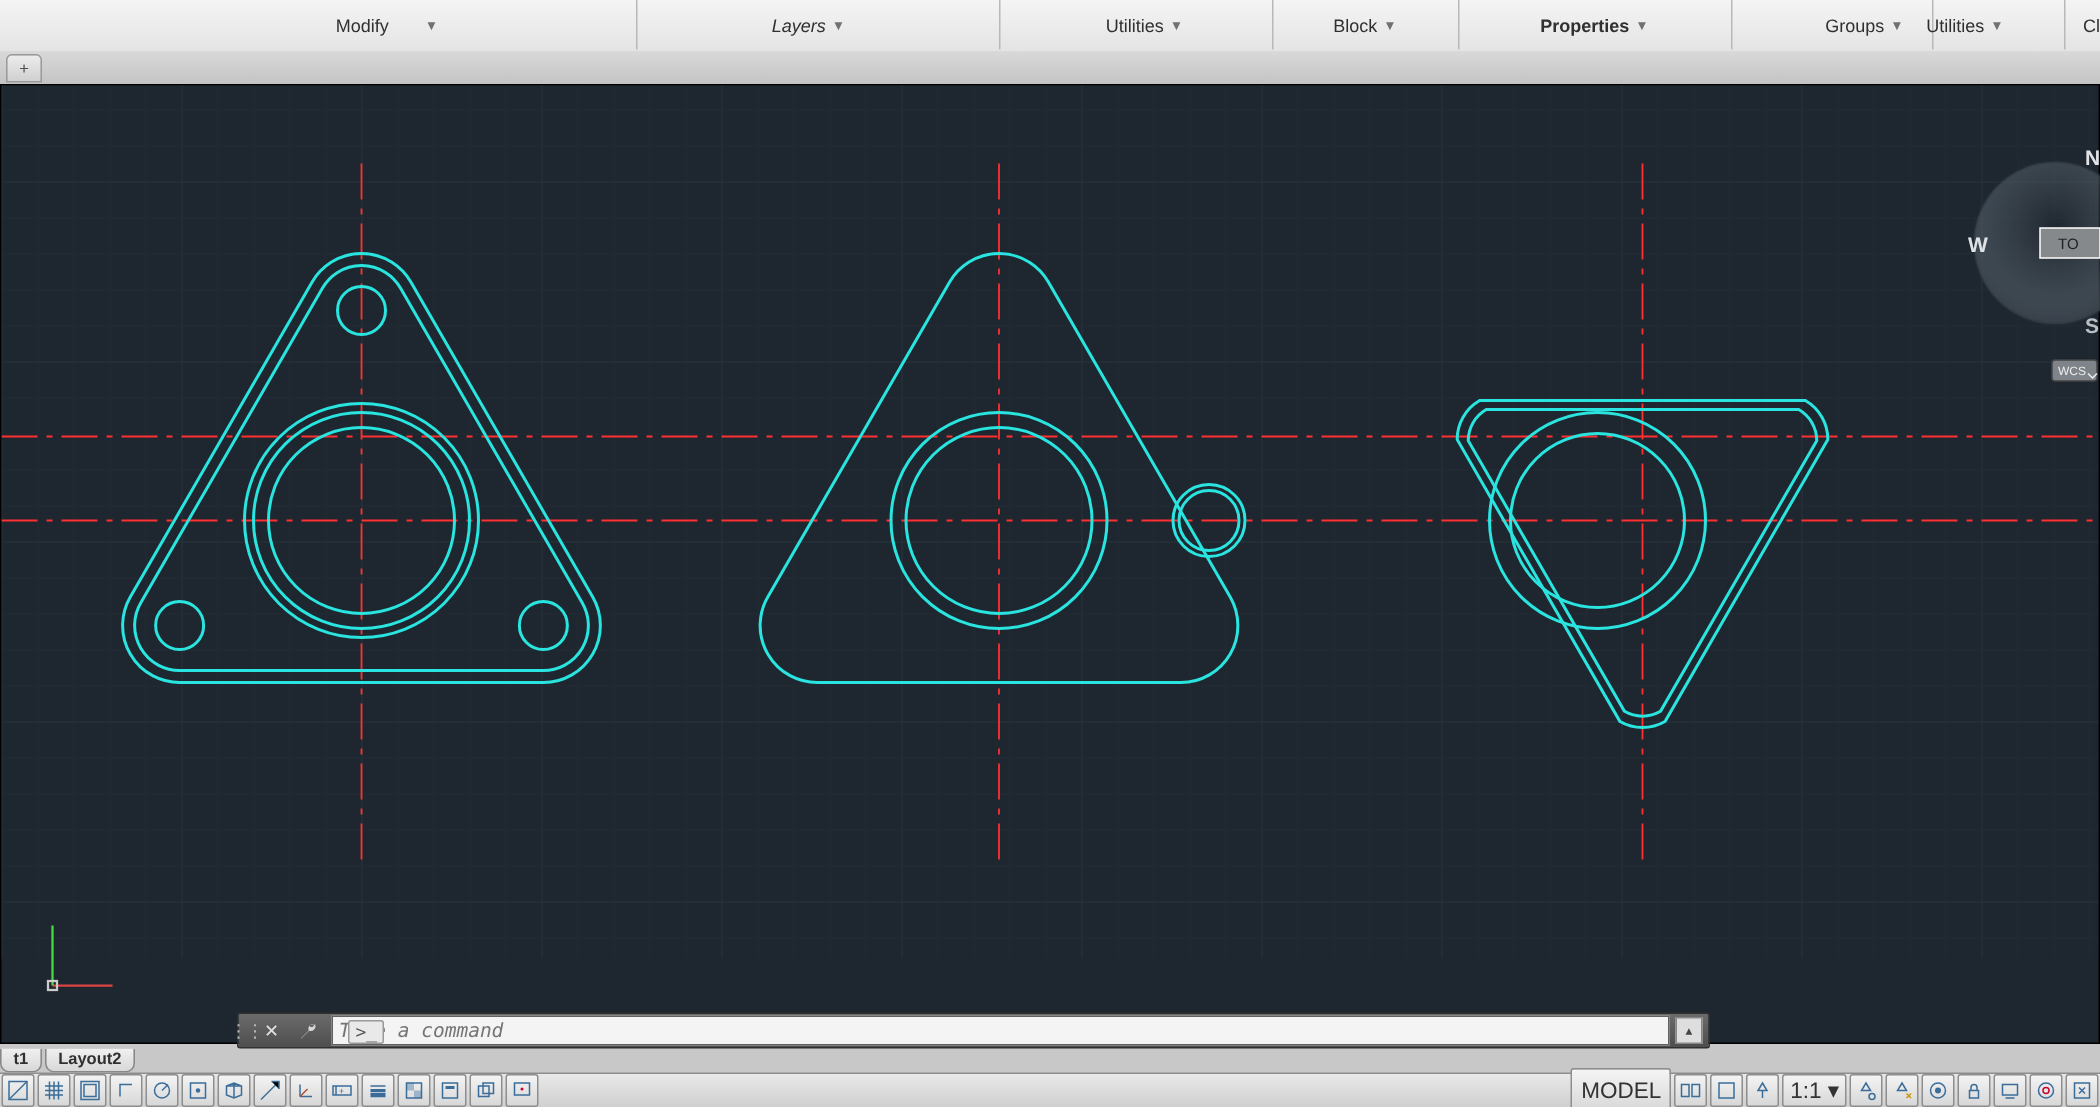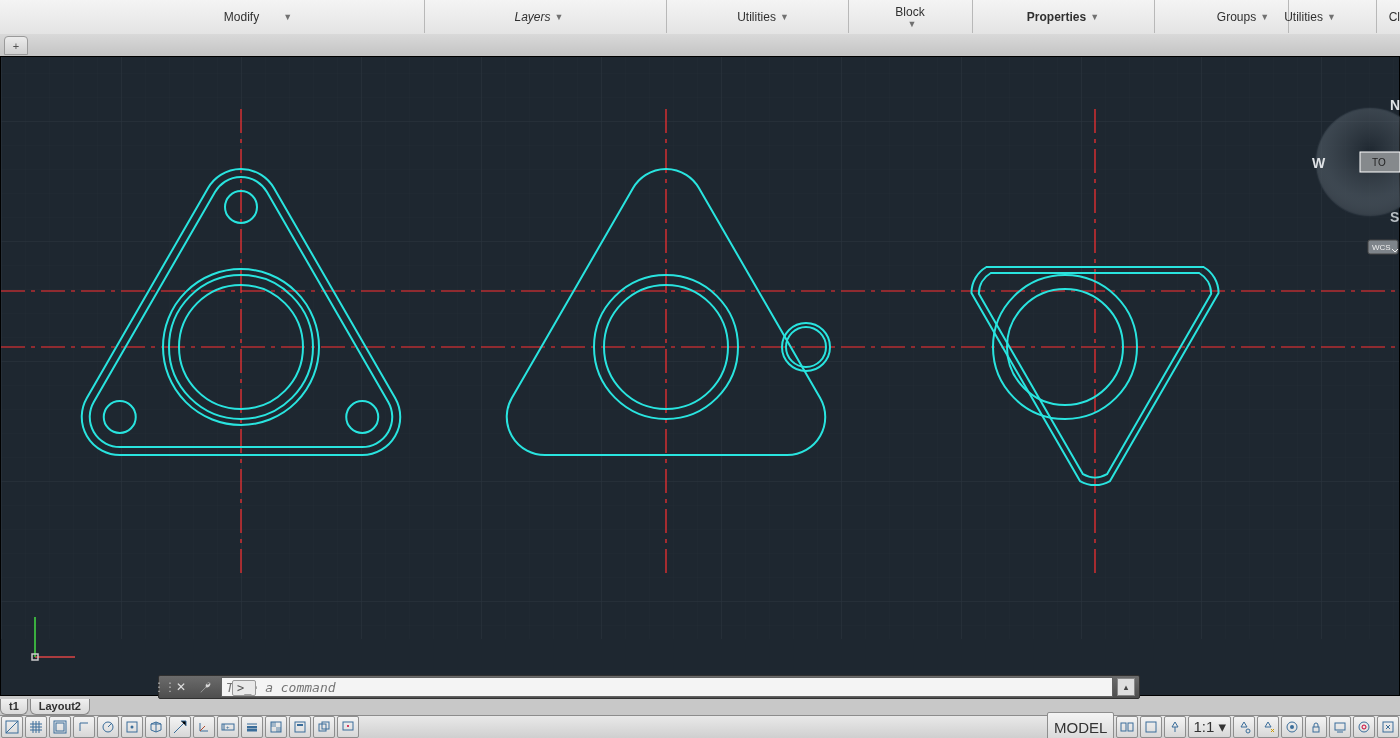--- a/index.html
+++ b/index.html
@@ -64,21 +64,21 @@
       <span class="drop">▼</span>
     </div>
     <div class="panel" style="left: 412px; width: 254px; font-style: italic;">
       <span>Layers</span>
       <span class="drop">▼</span>
     </div>
     <div class="panel" style="left: 678px; width: 170px;">
       <span>Utilities</span>
       <span class="drop">▼</span>
     </div>
-    <div class="panel" style="left: 848px; width: 124px; flex-direction: column;">
+    <div class="panel" style="left: 848px; width: 124px;">
       <span>Block</span>
       <span class="drop">▼</span>
     </div>
     <div class="panel" style="left: 972px; width: 182px; font-weight: bold;">
       <span>Properties</span>
       <span class="drop">▼</span>
     </div>
     <div class="panel" style="left: 1154px; width: 90px; padding-left: 44px;">
       <span>Groups</span>
       <span class="drop">▼</span>

